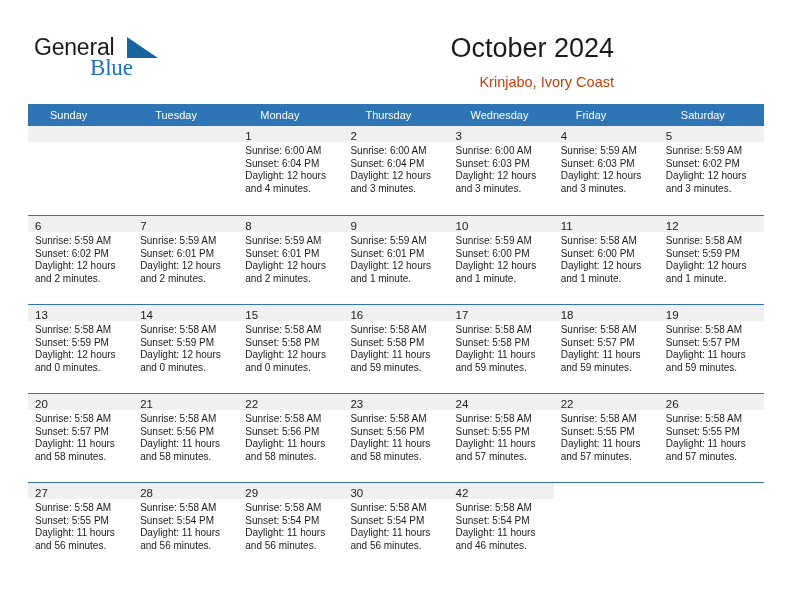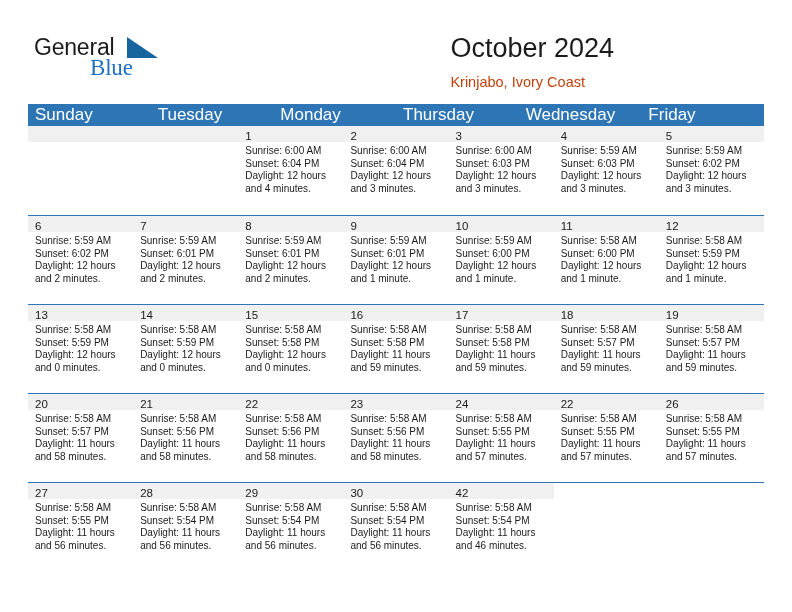--- a/index.html
+++ b/index.html
@@ -60,21 +60,21 @@
     top: 3px;
     width: 0;
     height: 0;
     border-left: 31px solid #16659e;
     border-top: 21px solid transparent;
   }
   .title-block {
     position: absolute;
     right: 36px;
     top: 32px;
-    text-align: left;
+    text-align: right;
   }
   .cal-title {
     font-size: 27px;
     color: #1b1b1b;
     line-height: 32px;
     white-space: nowrap;
   }
   .cal-subtitle {
     font-size: 14.5px;
     color: #c2410c;
@@ -91,23 +91,23 @@
     width: 736px;
   }
   .dow-row {
     display: flex;
     background: #2e75b6;
     height: 22px;
   }
   .dow {
     flex: 1 1 0;
     color: #ffffff;
-    font-size: 17px;
+    font-size: 11px;
     line-height: 22px;
-    padding-left: 7px;
+    padding-left: 22px;
     box-sizing: border-box;
     white-space: nowrap;
   }
   .week {
     display: flex;
     border-top: 1.5px solid #2e75b6;
     height: 89px;
     box-sizing: border-box;
   }
   .week:first-of-type {
@@ -172,20 +172,21 @@
 
   <div class="calendar">
 
     <div class="dow-row">
       <div class="dow">Sunday</div>
       <div class="dow">Tuesday</div>
       <div class="dow">Monday</div>
       <div class="dow">Thursday</div>
       <div class="dow">Wednesday</div>
       <div class="dow">Friday</div>
+      <div class="dow">Saturday</div>
     </div>
 
     <div id="weeks-container">
         <div class="week">
           <div class="cell blank">
             <div class="datebar"><span class="daynum"></span></div>
           </div>
           <div class="cell blank">
             <div class="datebar"><span class="daynum"></span></div>
           </div>

